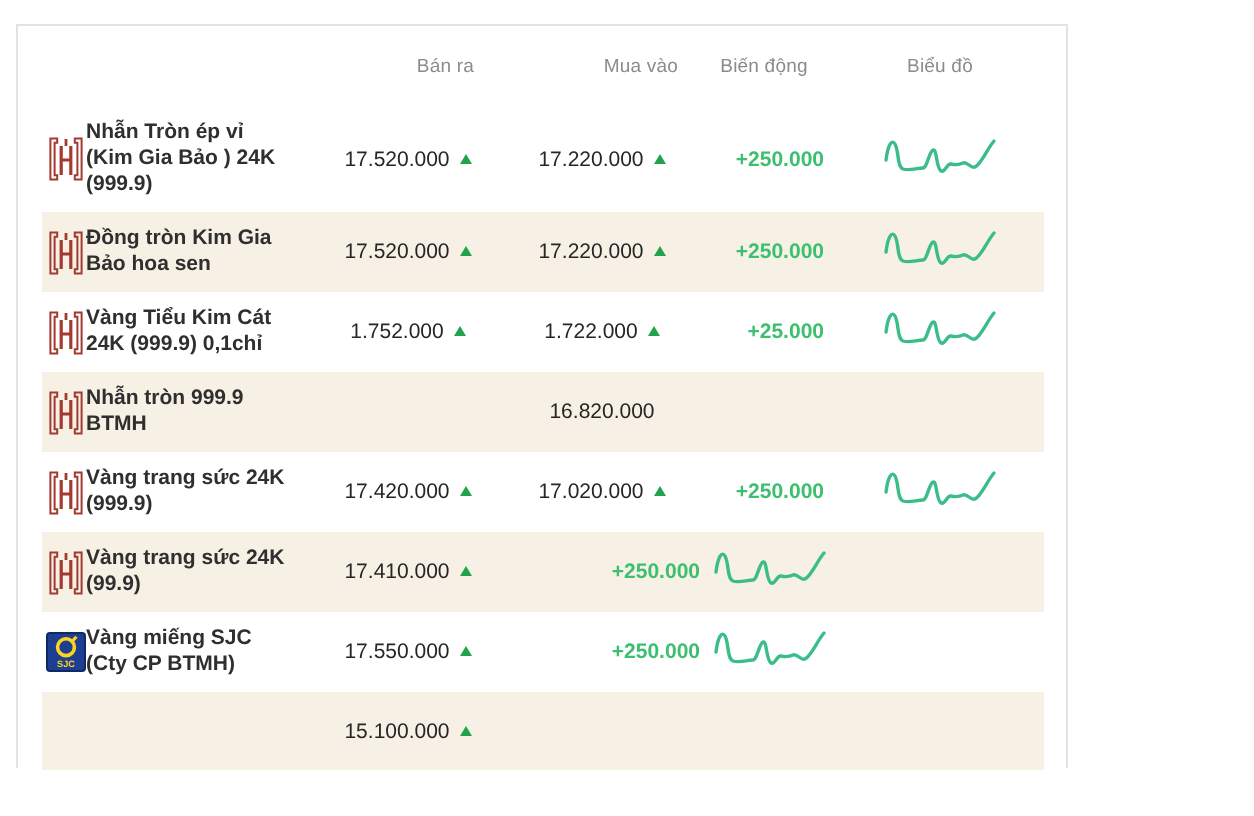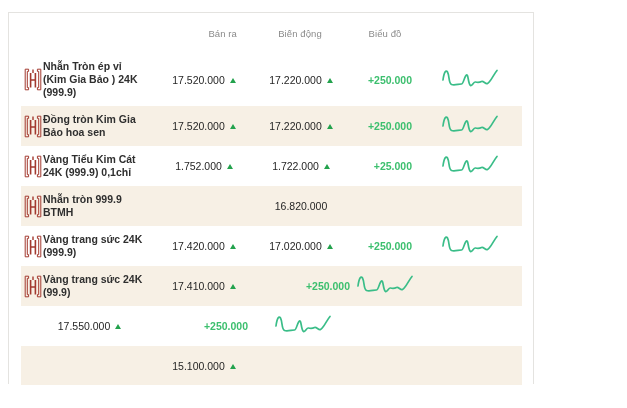--- a/index.html
+++ b/index.html
@@ -49,20 +49,21 @@
   .chart-cell{display:flex;justify-content:center;padding-left:4px;}
 </style>
 </head>
 <body>
 
 <div class="card">
 
   <div class="grid-row header-row">
     <div class="col-header"></div>
     <div class="col-header sell">Bán ra</div>
+    <div class="col-header buy">Mua vào</div>
     <div class="col-header change">Biến động</div>
     <div class="col-header chart">Biểu đồ</div>
   </div>
 
   <div id="rows-container">
       <div class="grid-row row">
     <div class="name-cell">
       <span class="logo">
         <svg width="20" height="23" viewBox="0 0 20 23" fill="none" stroke="#a3392f">
           <path d="M2.2 1.2 H5.6 V3.4 H4.3 V19.6 H5.6 V21.8 H2.2 Z" stroke-width="1" fill="none"></path>
@@ -206,20 +207,32 @@
       <span>17.410.000</span><span class="tri"></span>
     </div>
     <div class="change-cell">+250.000</div>
     <div class="chart-cell">
       <svg width="58" height="26" viewBox="0 0 58 26" fill="none">
         <path d="M2 13 C3 5 5 2.5 6.5 5 C8.5 8.5 7.5 16.5 10.5 17.5 C13.5 18.5 17.5 17 20.5 17 C22.5 17 23.5 9 25.5 8 C27.5 7 27 17 29.5 18.5 C31.5 19.5 32.5 14.5 34.5 15 C36.5 15.5 38.5 15.5 40.5 14.5 C42.5 13.5 44.5 17.5 46.5 16.5 C50 14.5 52.5 7.5 56 3.5" stroke="#3abd88" stroke-width="1.7" stroke-linecap="round" stroke-linejoin="round"></path>
       </svg>
     </div>
   </div>
       <div class="grid-row row">
+    <div class="name-cell">
+      <span class="logo">
+
+        <svg width="20" height="20" viewBox="0 0 20 20">
+          <rect x="0.5" y="0.5" width="19" height="19" rx="1.5" fill="#1d3e91" stroke="#0e2a66"></rect>
+          <circle cx="10" cy="7.6" r="4.2" fill="none" stroke="#ffd41e" stroke-width="1.8"></circle>
+          <path d="M13.4 4.4 L15.2 2.4" stroke="#ffd41e" stroke-width="1.6"></path>
+          <text x="10" y="17.4" text-anchor="middle" font-size="4.6" font-weight="bold" fill="#ffd41e" font-family="Liberation Sans, sans-serif">SJC</text>
+        </svg>
+      </span>
+      <span class="name-text">Vàng miếng SJC (Cty CP BTMH)</span>
+    </div>
     <div class="price-cell">
       <span>17.550.000</span><span class="tri"></span>
     </div>
     <div class="change-cell">+250.000</div>
     <div class="chart-cell">
       <svg width="58" height="26" viewBox="0 0 58 26" fill="none">
         <path d="M2 13 C3 5 5 2.5 6.5 5 C8.5 8.5 7.5 16.5 10.5 17.5 C13.5 18.5 17.5 17 20.5 17 C22.5 17 23.5 9 25.5 8 C27.5 7 27 17 29.5 18.5 C31.5 19.5 32.5 14.5 34.5 15 C36.5 15.5 38.5 15.5 40.5 14.5 C42.5 13.5 44.5 17.5 46.5 16.5 C50 14.5 52.5 7.5 56 3.5" stroke="#3abd88" stroke-width="1.7" stroke-linecap="round" stroke-linejoin="round"></path>
       </svg>
     </div>
   </div>

